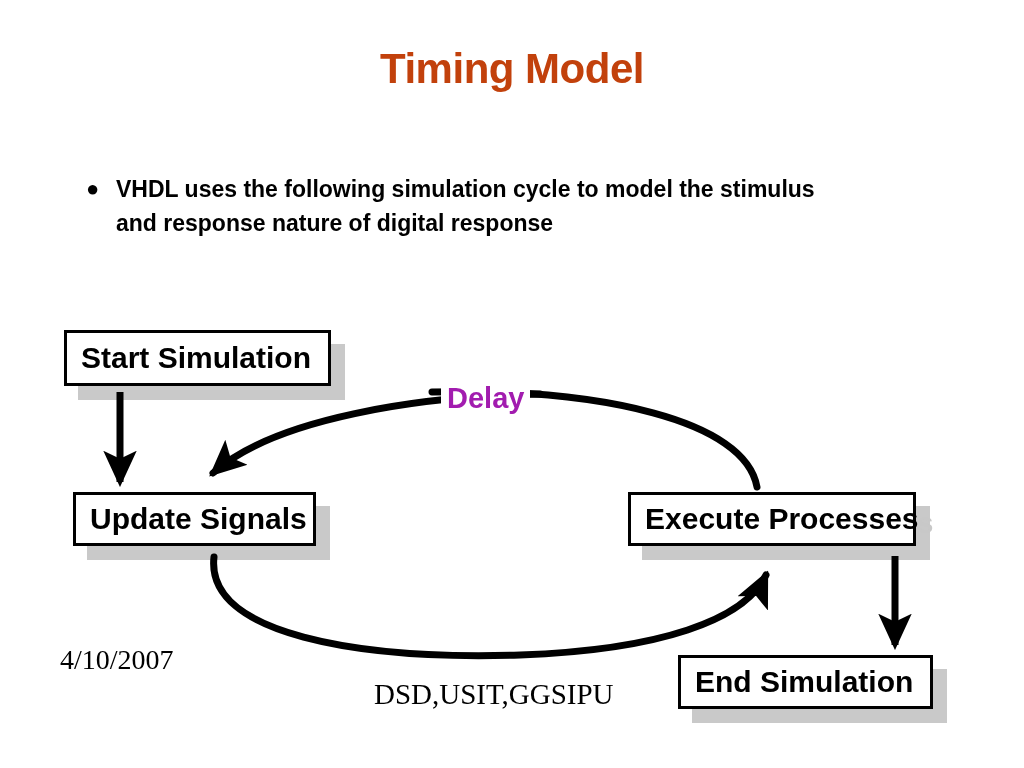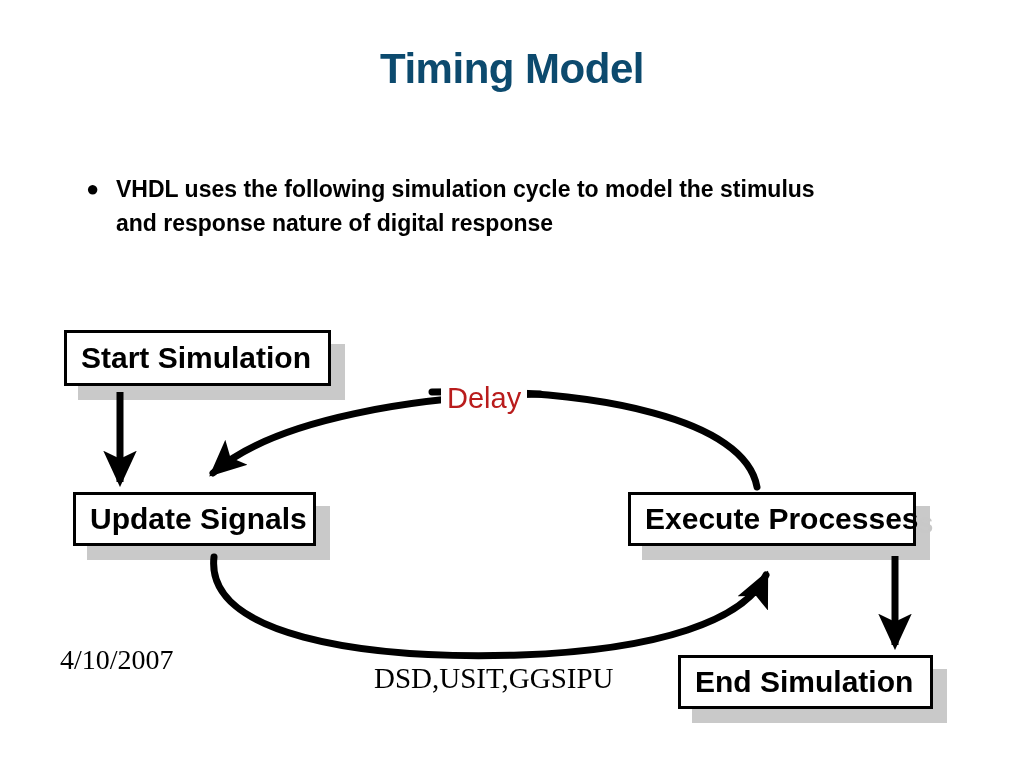--- a/index.html
+++ b/index.html
@@ -20,21 +20,21 @@
   #slide-title {
     position: absolute;
     left: 0;
     top: 46px;
     width: 1024px;
     text-align: center;
     font-family: "Liberation Sans", sans-serif;
     font-weight: bold;
     font-size: 42px;
     letter-spacing: -0.5px;
-    color: #0c4a6e;
+    color: #c2410c;
     line-height: 1.1;
   }
 
   
   #bullet-block {
     position: absolute;
     left: 86px;
     top: 172px;
     width: 800px;
   }
@@ -130,44 +130,44 @@
   #ghost-update     { left: 105px; top: 508px; }
   #ghost-execute    { left: 660px; top: 508px; }
   #ghost-end        { left: 710px; top: 671px; }
 
   
   #delay-label {
     position: absolute;
     left: 441px;
     top: 382px;
     font-family: "Liberation Sans", sans-serif;
-    font-weight: normal;
+    font-weight: bold;
     font-size: 29px;
     line-height: 1;
-    color: #b91c1c;
+    color: #a21caf;
     background: #ffffff;
     padding: 2px 6px;
     z-index: 4;
     white-space: nowrap;
   }
 
   
   #footer-date {
     position: absolute;
     left: 60px;
     top: 644px;
     font-family: "Liberation Serif", serif;
     font-size: 28px;
     color: #000000;
     white-space: nowrap;
   }
   #footer-center {
     position: absolute;
     left: 374px;
-    top: 662px;
+    top: 678px;
     font-family: "Liberation Serif", serif;
     font-size: 29px;
     color: #000000;
     white-space: nowrap;
   }
 </style>
 </head>
 <body>
 
 <div id="slide">

